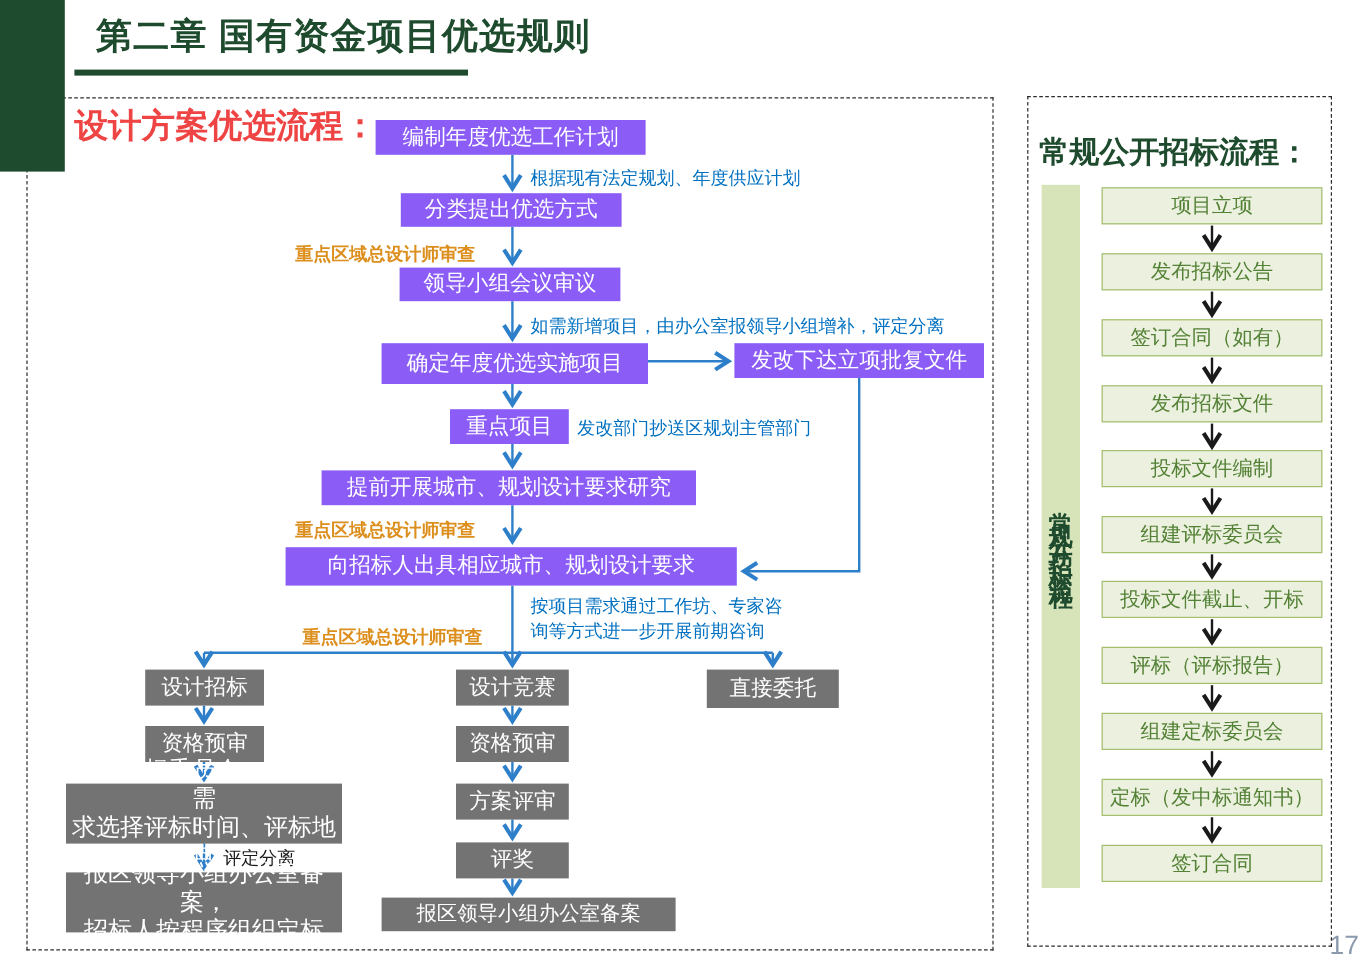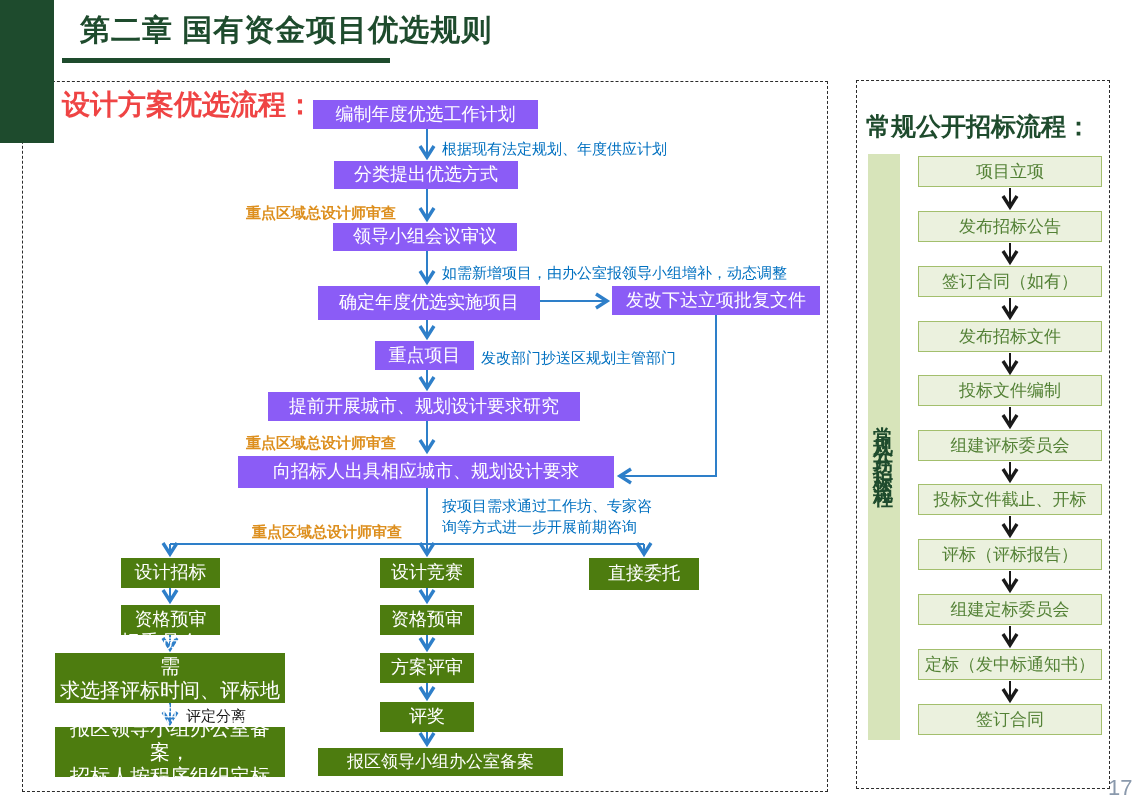--- a/index.html
+++ b/index.html
@@ -14,21 +14,21 @@
   .title-underline{left:62px;top:58px;width:328px;height:5px;background:#1E4B2D;z-index:21;}
   
   .panel{border:1.5px dashed #2b2b2b;background:transparent;z-index:1;}
   .left-panel{left:22px;top:81px;width:804px;height:709px;}
   .right-panel{left:856px;top:80px;width:252px;height:707px;}
   .flow-heading{left:62px;top:86px;font-size:28px;font-weight:bold;color:#ef4444;z-index:10;}
   
   .fbox{display:flex;align-items:center;justify-content:center;text-align:center;
         color:#fff;font-size:18px;line-height:1.2;z-index:10;white-space:pre-line;}
   .obox{background:#8b5cf6;}
-  .bbox{background:#4d7c0f;}
+  .bbox{background:#737373;}
   .small-text{font-size:20px;line-height:24px;}
   
   .note{z-index:10;font-size:15px;white-space:pre-line;line-height:21px;}
   .note-blue{color:#0070C0;}
   .note-orange{color:#DD8F1E;font-weight:bold;}
   .note-black{color:#1a1a1a;}
   
   .sidebar-heading{left:866px;top:110px;font-size:25px;font-weight:bold;color:#1E4B2D;z-index:10;}
   .vbar{left:868px;top:154px;width:32px;height:586px;background:#D7E4BA;z-index:10;
         display:flex;align-items:center;justify-content:center;}
@@ -107,21 +107,21 @@
 <div class="abs fbox obox" style="left:334px;top:161px;width:184px;height:28px">分类提出优选方式</div>
 <div class="abs fbox obox" style="left:333px;top:223px;width:184px;height:28px">领导小组会议审议</div>
 <div class="abs fbox obox" style="left:318px;top:286px;width:222px;height:34px">确定年度优选实施项目</div>
 <div class="abs fbox obox" style="left:612px;top:286px;width:208px;height:29px">发改下达立项批复文件</div>
 <div class="abs fbox obox" style="left:375px;top:341px;width:99px;height:29px">重点项目</div>
 <div class="abs fbox obox" style="left:268px;top:392px;width:312px;height:29px">提前开展城市、规划设计要求研究</div>
 <div class="abs fbox obox" style="left:238px;top:456px;width:376px;height:32px">向招标人出具相应城市、规划设计要求</div>
 
 <div class="abs note note-blue" style="left:442px;top:138px">根据现有法定规划、年度供应计划</div>
 <div class="abs note note-orange" style="left:246px;top:202px">重点区域总设计师审查</div>
-<div class="abs note note-blue" style="left:442px;top:262px">如需新增项目，由办公室报领导小组增补，动态调整</div>
+<div class="abs note note-blue" style="left:442px;top:262px">如需新增项目，由办公室报领导小组增补，评定分离</div>
 <div class="abs note note-blue" style="left:481px;top:347px">发改部门抄送区规划主管部门</div>
 <div class="abs note note-orange" style="left:246px;top:432px">重点区域总设计师审查</div>
 <div class="abs note note-blue" style="left:442px;top:495px;width:230px">按项目需求通过工作坊、专家咨
 询等方式进一步开展前期咨询</div>
 <div class="abs note note-orange" style="left:252px;top:521px">重点区域总设计师审查</div>
 <div class="abs note note-black" style="left:186px;top:705px">评定分离</div>
 
 <div class="abs fbox bbox" style="left:121px;top:558px;width:99px;height:30px">设计招标</div>
 <div class="abs fbox bbox" style="left:121px;top:605px;width:99px;height:30px">资格预审</div>
 <div class="abs fbox bbox small-text" style="left:55px;top:653px;width:230px;height:50px">组建评标委员会，按项目需

